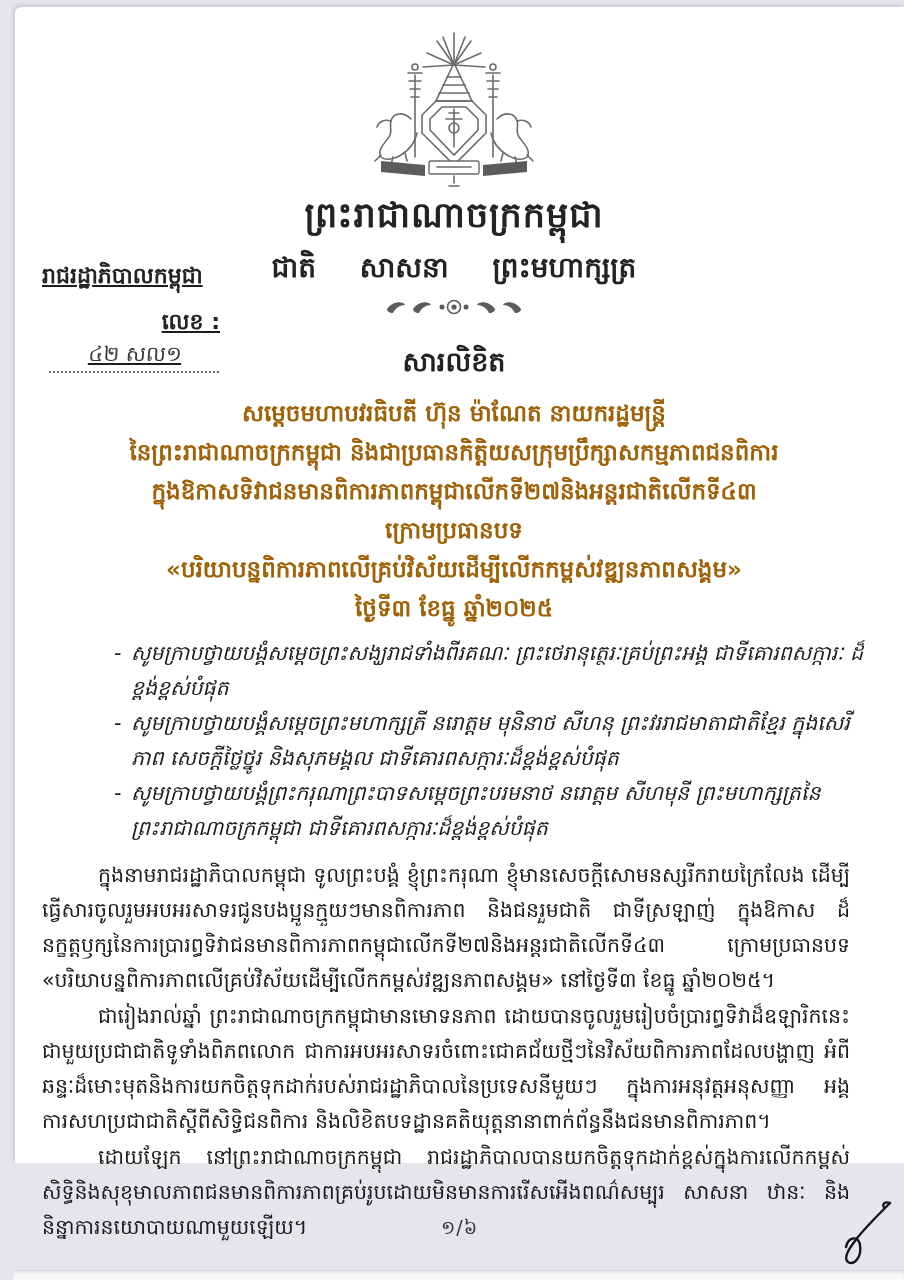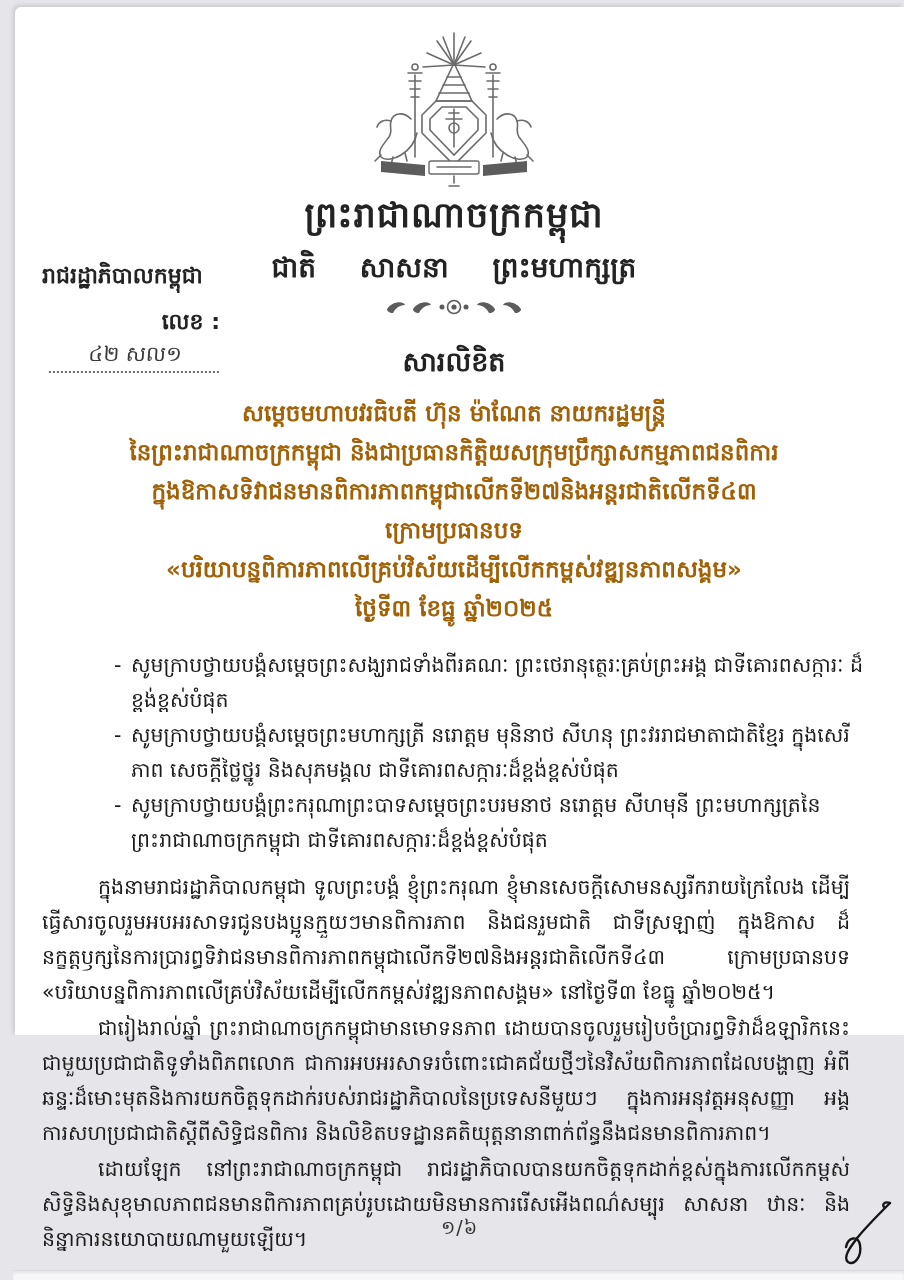--- a/index.html
+++ b/index.html
@@ -3,54 +3,54 @@
 <meta charset="utf-8">
 <style>
   html,body{margin:0;padding:0;}
   body{
     width:904px;height:1280px;position:relative;overflow:hidden;
     background:#e6e6ea;
     font-family:"DejaVu Sans",sans-serif;
     -webkit-font-smoothing:antialiased;
   }
   .page{
-    position:absolute;left:15px;top:7px;width:889px;height:1028px;
+    position:absolute;left:15px;top:7px;width:889px;height:1156px;
     background:#ffffff;border-top-left-radius:6px;
     box-shadow:-2px -2px 4px rgba(0,0,0,0.12);
     color:#1d1d1d;
   }
   .next-page-edge{
     position:absolute;left:13px;right:0;top:1270px;height:10px;
     background:#f7f7f9;border-top:1px solid #d9d9de;
     box-shadow:inset 0 2px 3px rgba(0,0,0,0.08);
   }
   .content{position:absolute;left:27px;right:38px;top:0;}
   .center{text-align:center;}
   .arms-wrap{margin-top:22px;display:flex;justify-content:center;}
   .kingdom-title{
     margin-top:2px;font-size:35px;font-weight:700;letter-spacing:1px;color:#232323;
   }
   .motto{
     margin-top:6px;font-size:28px;font-weight:700;word-spacing:34px;color:#232323;
   }
   .ornament-wrap{margin-top:6px;display:flex;justify-content:center;height:22px;}
   .issuer-block{
-    position:absolute;left:27px;top:255px;text-align:left;
+    position:absolute;left:27px;top:255px;text-align:left;text-decoration:underline;
   }
   .issuer-name{font-size:22px;font-weight:700;color:#232323;}
   .ref-line{margin-top:14px;font-size:22px;font-weight:700;color:#232323;display:flex;align-items:flex-end;flex-direction:column;}
   .ref-value{
     display:inline-block;min-width:170px;margin-left:8px;text-align:center;
     font-family:"DejaVu Serif",serif;font-weight:400;font-size:21px;color:#3a3a3a;
     border-bottom:2px dotted #6a6a6a;transform:skewX(-4deg);
   }
   .doc-title{margin-top:26px;font-size:27px;font-weight:700;color:#222;}
   .heading-line{font-size:23px;font-weight:700;line-height:39px;color:#a16207;}
   .heading-line.first{margin-top:10px;}
-  .salutations{margin-top:20px;padding-left:72px;}
+  .salutations{margin-top:8px;padding-left:72px;font-style:italic;}
   .salutation-item{
     position:relative;padding-left:17px;font-size:20.5px;line-height:35px;color:#1b1b1b;
   }
   .salutation-item::before{
     content:"-";position:absolute;left:0;top:0;color:#1b1b1b;
   }
   .paragraphs{margin-top:12px;}
   .para{
     font-size:20.5px;line-height:35px;text-align:justify;text-indent:56px;
     margin:0 16px 1px 0;color:#1b1b1b;

